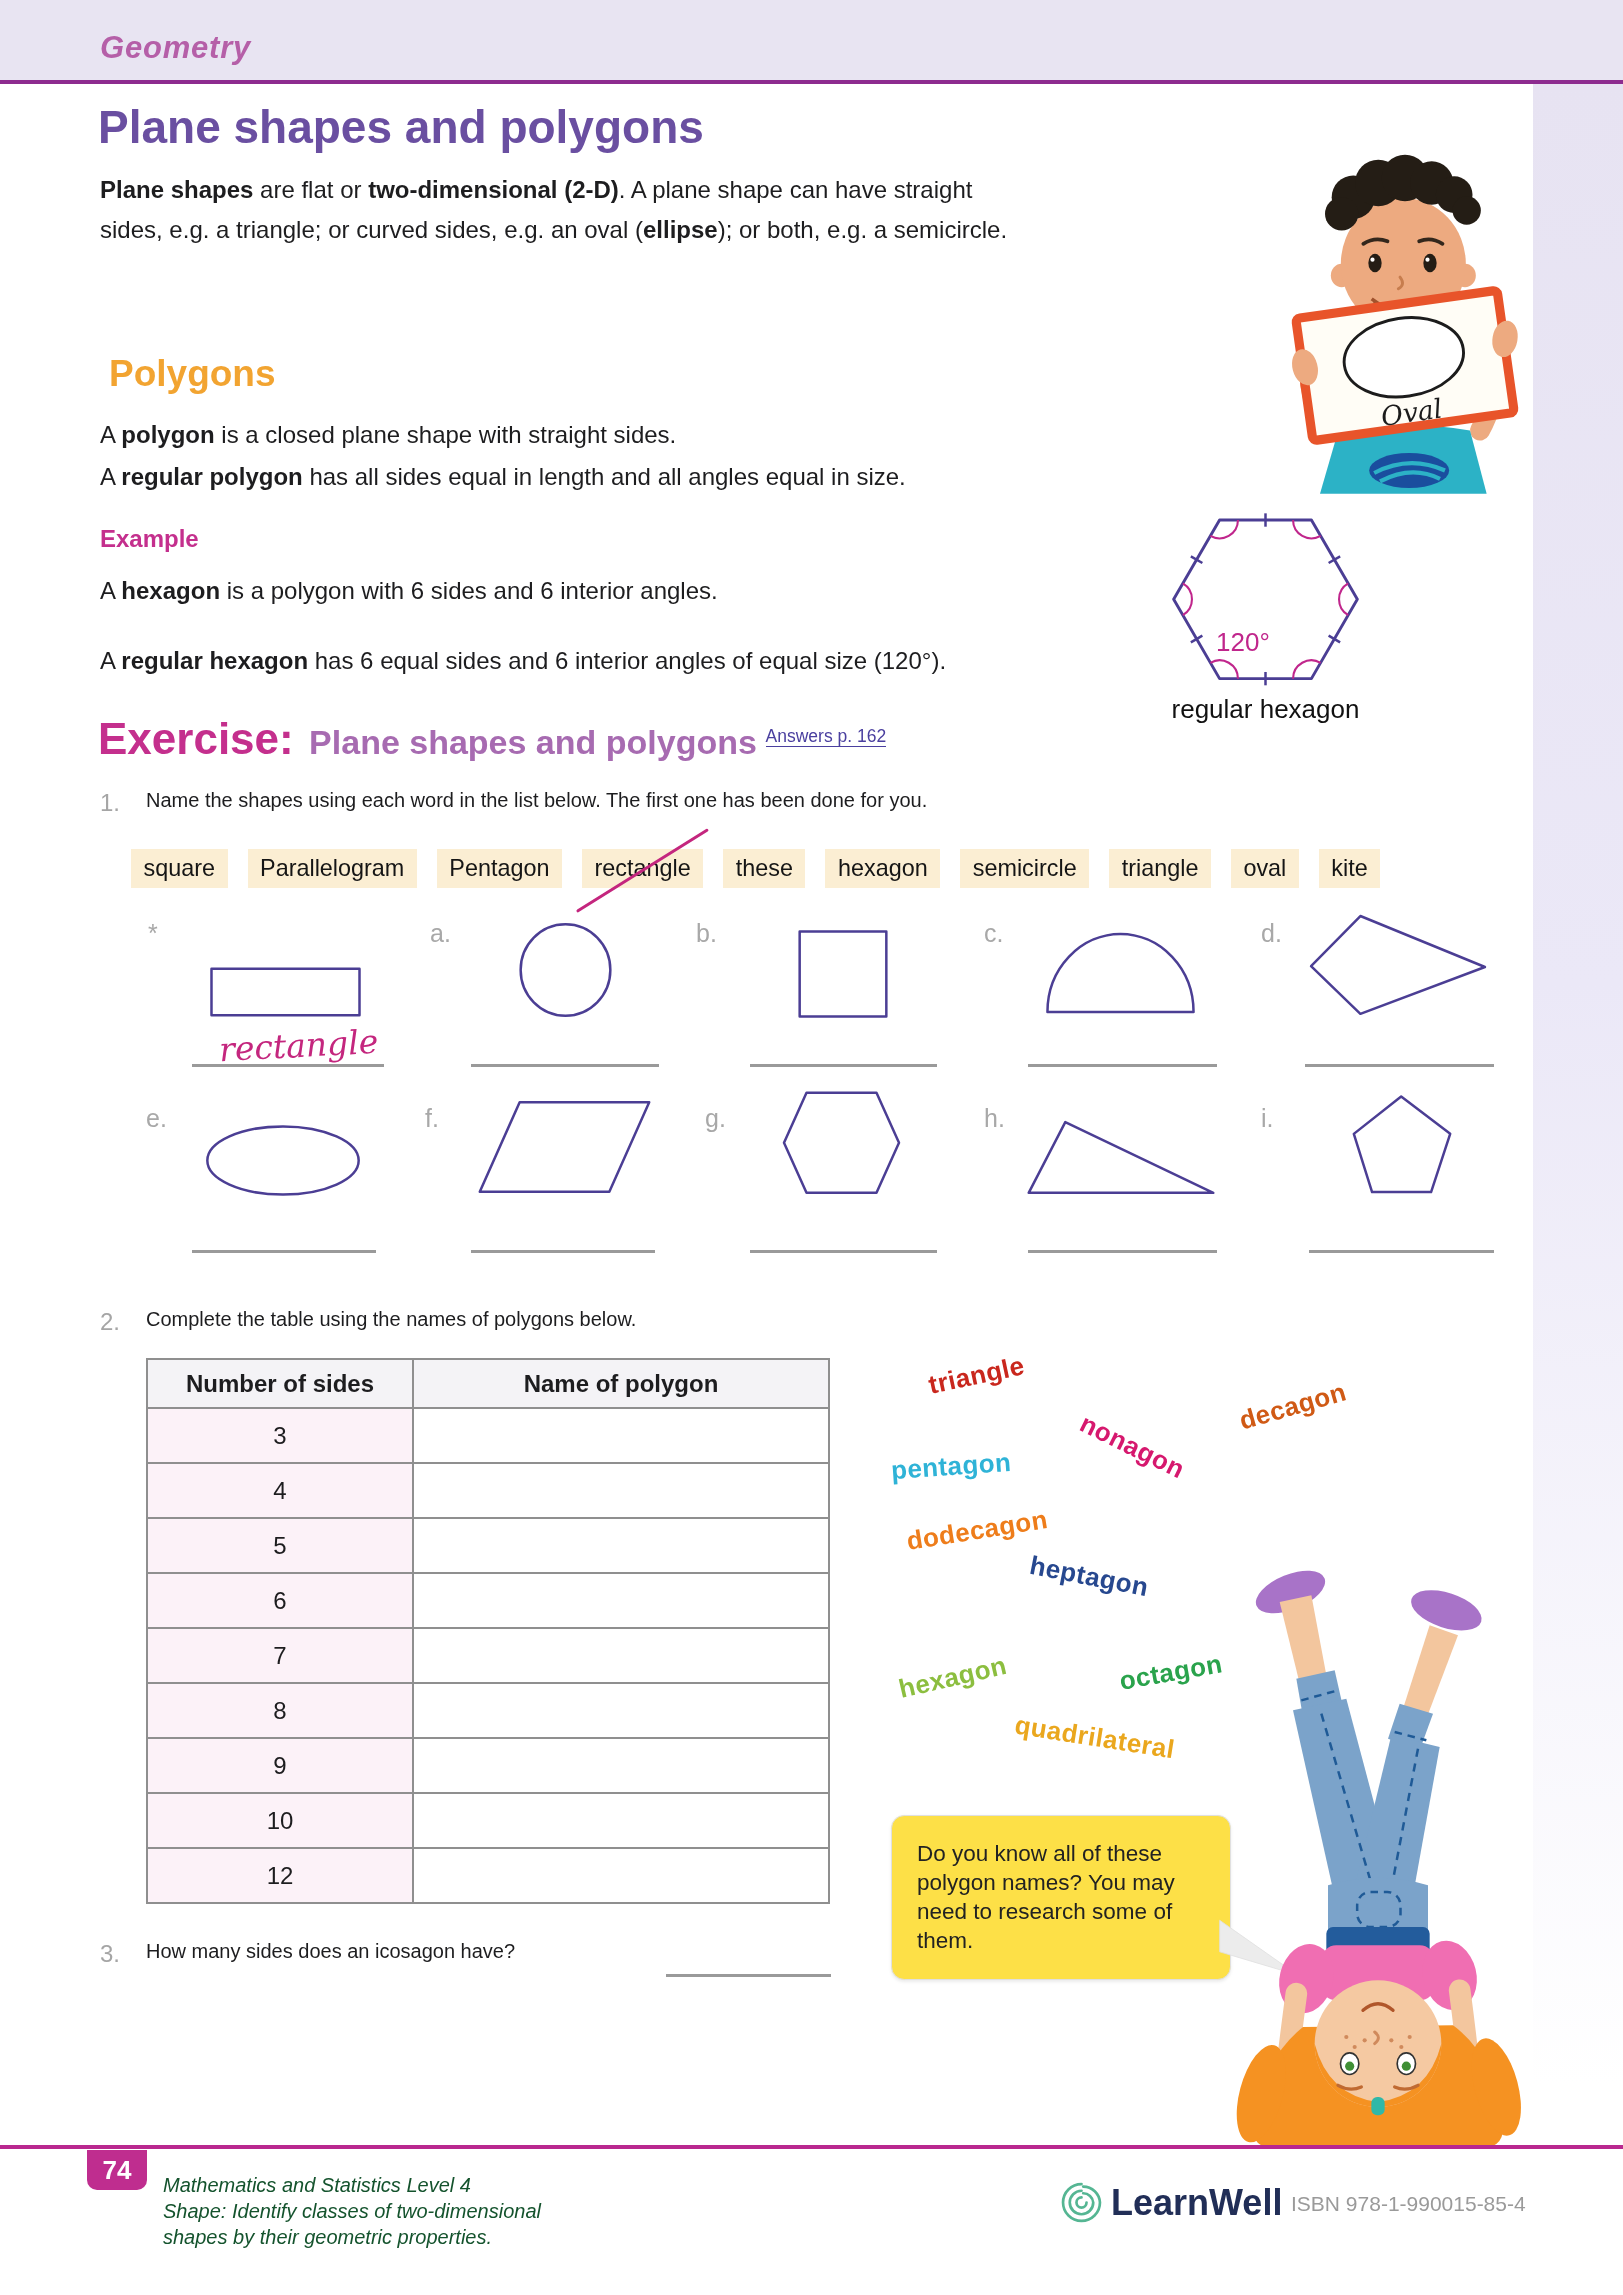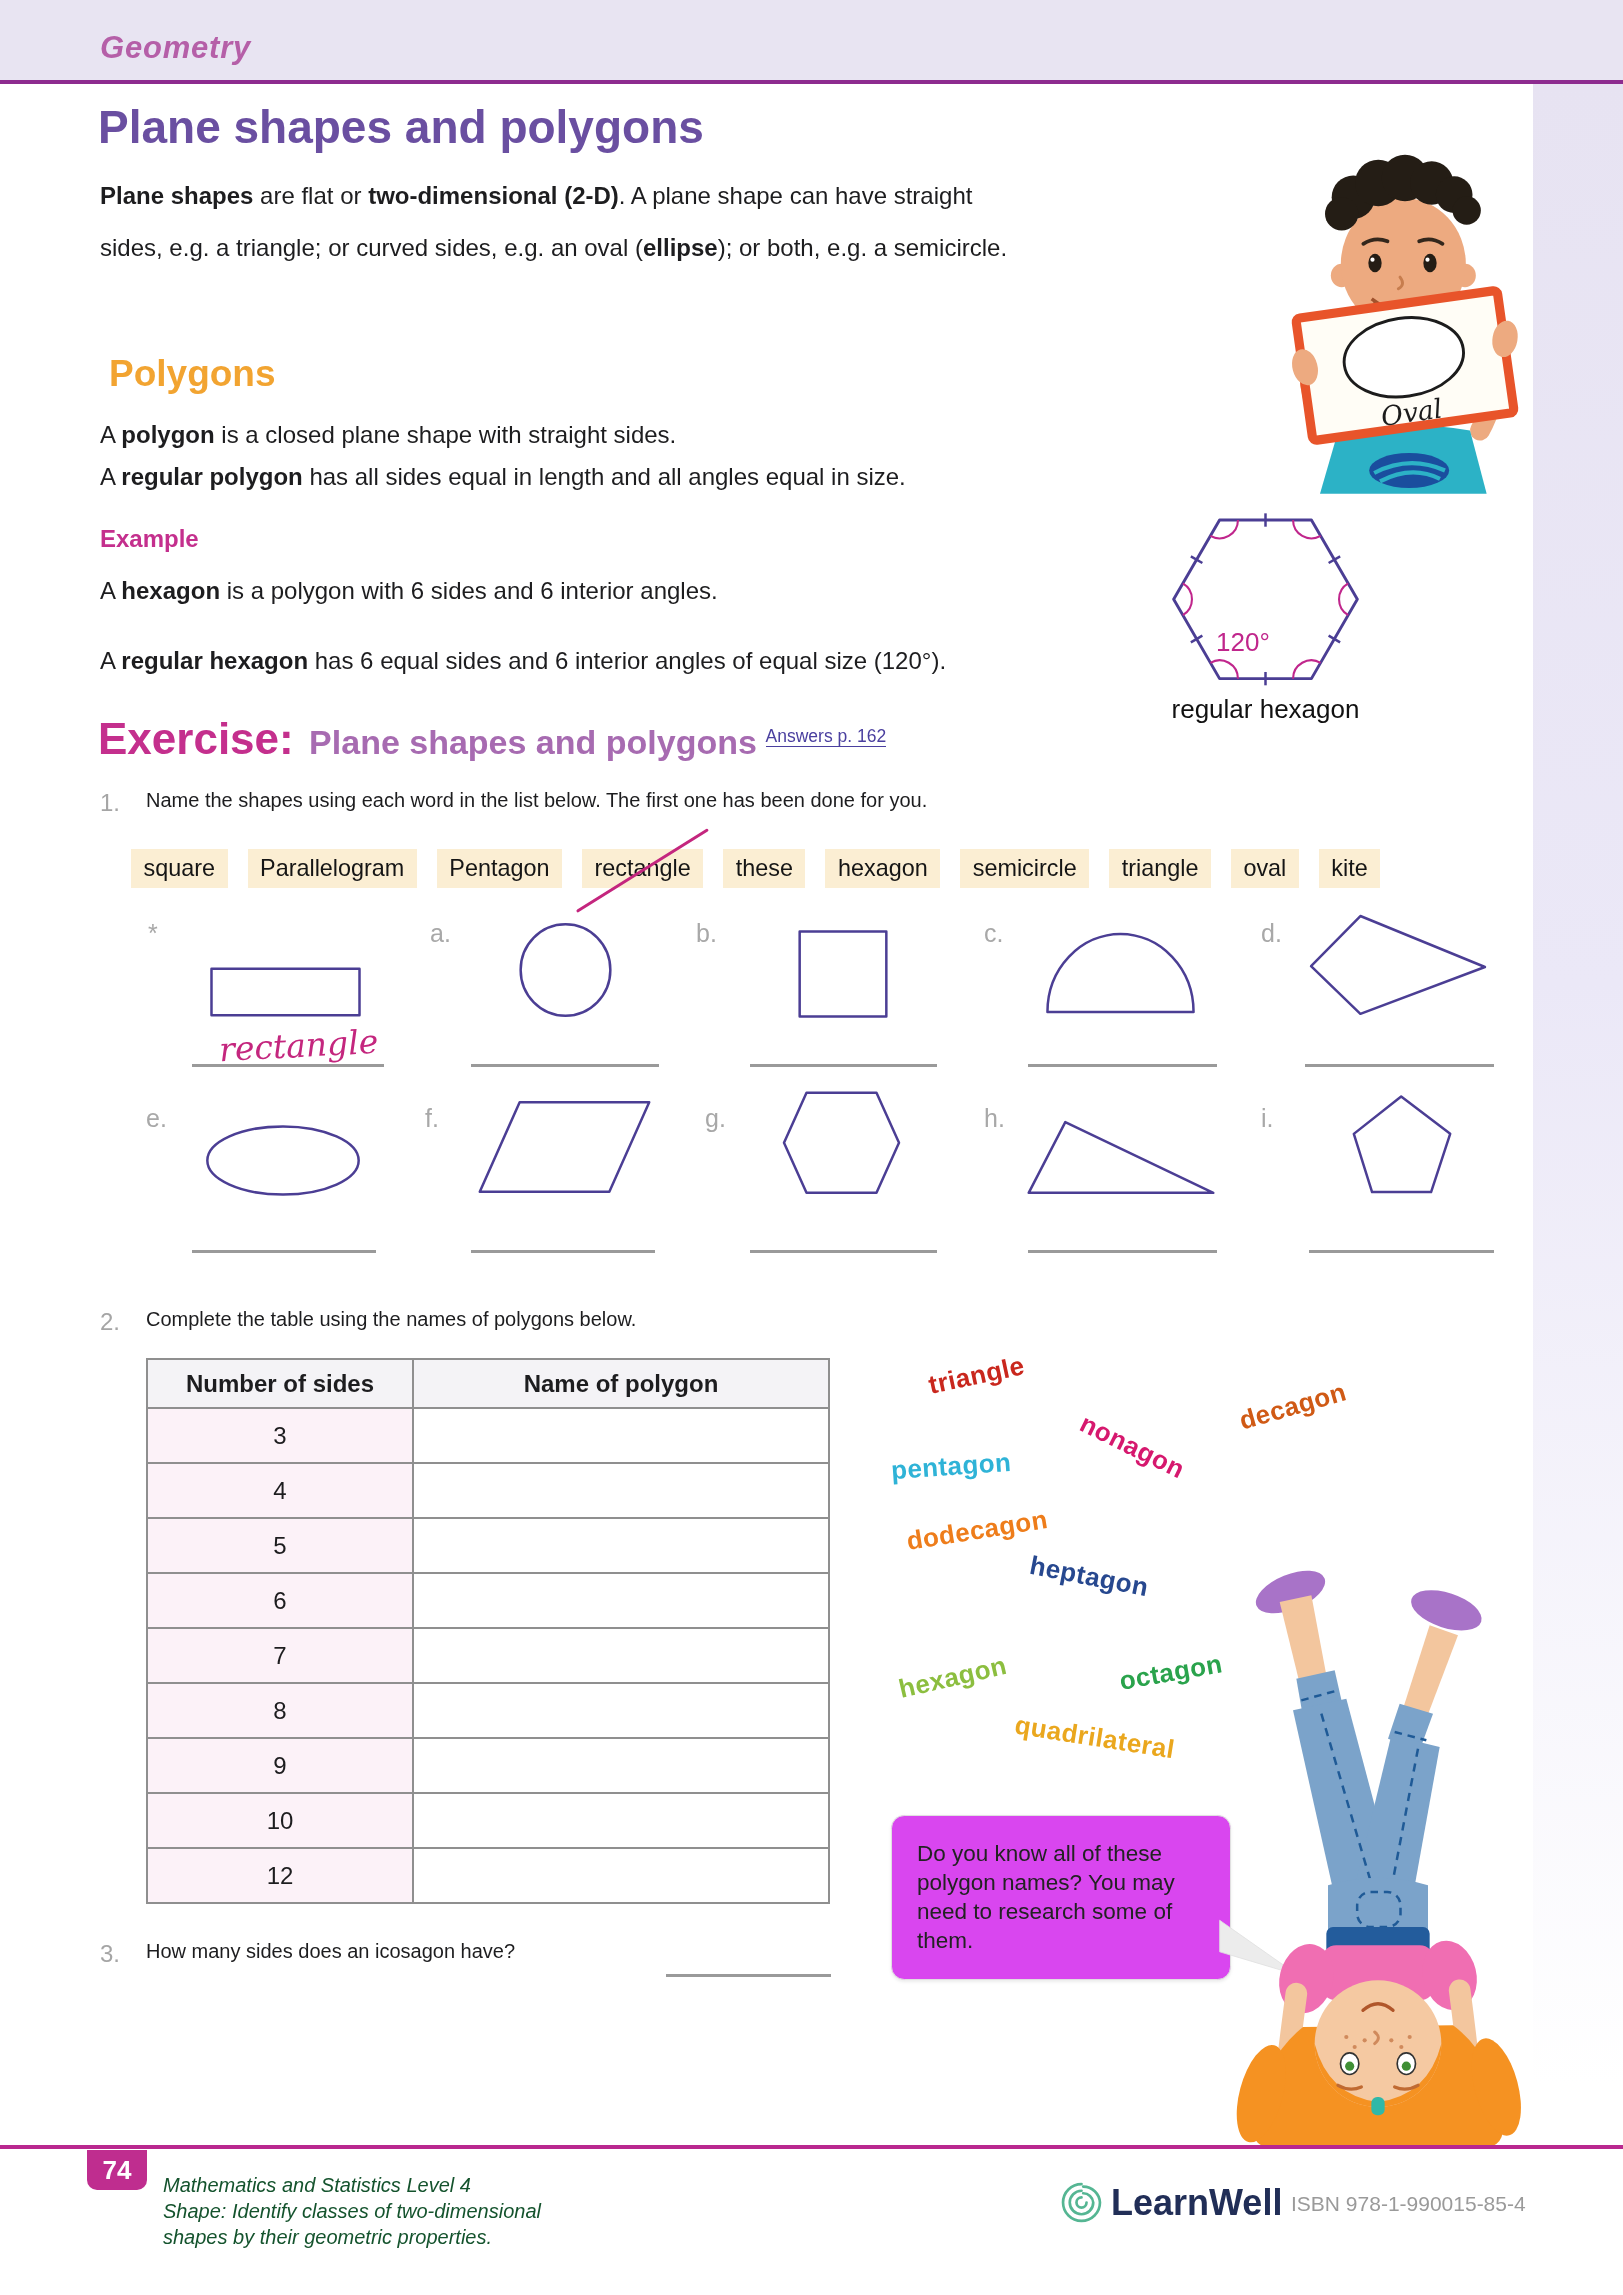--- a/index.html
+++ b/index.html
@@ -6,21 +6,21 @@
   .page{position:relative;width:1623px;height:2295px;background:#ffffff;
         font-family:"Liberation Sans","DejaVu Sans",sans-serif;color:#1d1d1f;overflow:hidden;}
   
   .band{position:absolute;left:0;top:0;width:100%;height:84px;background:#e8e4f2;
         border-bottom:4.2px solid #8d2b8f;box-sizing:border-box;}
   .section-label{position:absolute;left:100px;top:30px;font-size:31px;font-weight:bold;
         font-style:italic;color:#b55fa8;letter-spacing:0.8px;}
   .right-strip{position:absolute;left:1533px;top:84px;width:90px;height:2002px;
         background:linear-gradient(#e7e3f2 0%,#ebe8f7 45%,rgba(255,255,255,0) 100%);}
   .title{position:absolute;left:98px;top:100px;font-size:46px;font-weight:800;color:#6a4fa1;margin:0;}
-  .intro{position:absolute;left:100px;top:170px;width:934px;font-size:24px;line-height:52px;margin:0;}
+  .intro{position:absolute;left:100px;top:170px;width:934px;font-size:24px;line-height:40px;margin:0;}
   
   .callout{position:absolute;left:1048px;top:152px;width:488px;height:214px;background:#f0e97b;border-radius:15px;}
   .callout-text{position:absolute;left:13.3px;top:63px;font-size:23.4px;line-height:33px;color:#151515;}
   
   .subheading{position:absolute;left:98px;top:342px;font-size:37px;font-weight:bold;color:#f2a431;margin:11px;}
   .defs{position:absolute;left:100px;top:414px;font-size:24px;line-height:42px;width:1168px;}
   .example-label{position:absolute;left:100px;top:525px;font-size:24px;color:#c42f8d;font-weight:600;}
   .exline1{position:absolute;left:100px;top:577px;font-size:24px;width:1084px;}
   .exline2{position:absolute;left:100px;top:647px;font-size:24px;width:1084px;}
   .hex-caption{position:absolute;left:1161px;top:694px;width:209px;text-align:center;font-size:26px;color:#111;}
@@ -50,21 +50,21 @@
   .ptable th,.ptable td{border:2.5px solid #8f8f8f;font-size:24px;}
   .ptable th{height:45px;background:#f4f3f6;font-weight:bold;}
   .ptable td{height:51px;}
   .ptable td.num{width:262px;background:#fcf2f8;text-align:center;}
   .ptable td.name{width:412px;background:#ffffff;}
   .ptable th.c1{width:262px;}
   .ptable th.c2{width:412px;}
   
   .scatter{position:absolute;font-size:26px;font-weight:600;letter-spacing:0.4px;}
   
-  .bubble{position:absolute;left:891px;top:1815px;width:340px;box-sizing:border-box;background:#d946ef;
+  .bubble{position:absolute;left:891px;top:1815px;width:340px;box-sizing:border-box;background:#fde047;
         border:0.8px solid #e0e0e0;border-radius:13.3px;padding:23.4px 25px;font-size:22.5px;line-height:29px;
         color:#222;box-shadow:0 1.7px 3.3px rgba(0,0,0,0.08);}
   .bubble-tail{position:absolute;left:1218px;top:1915px;}
   
   .footer-rule{position:absolute;left:0;top:2145px;width:1623px;height:4.2px;background:#b9278f;}
   .page-badge{position:absolute;left:87px;top:2150px;width:60px;height:40px;background:#bf2d8f;
         border-radius:0 0 10px 10px;color:#fff;font-size:26px;font-weight:bold;
         display:flex;align-items:center;justify-content:center;}
   .footer-text{position:absolute;left:163px;top:2172px;font-size:20px;font-style:italic;
         color:#14532d;line-height:26px;}

